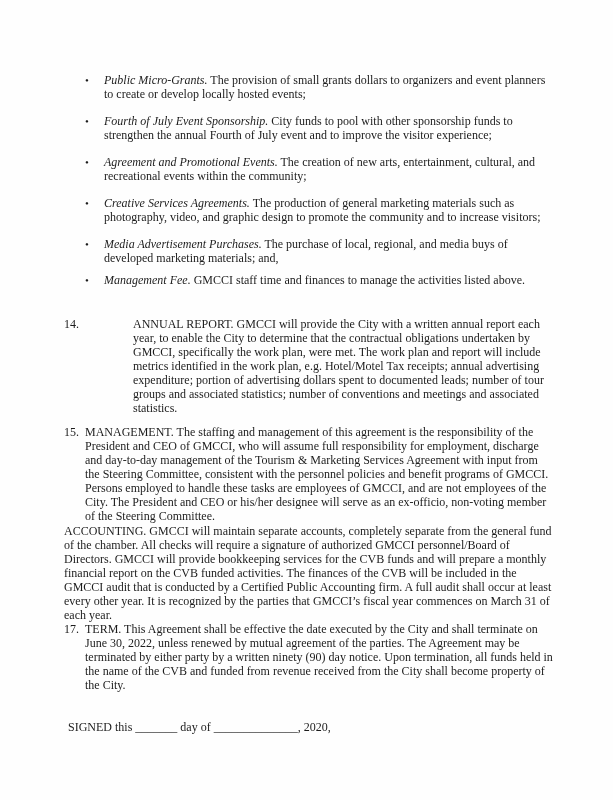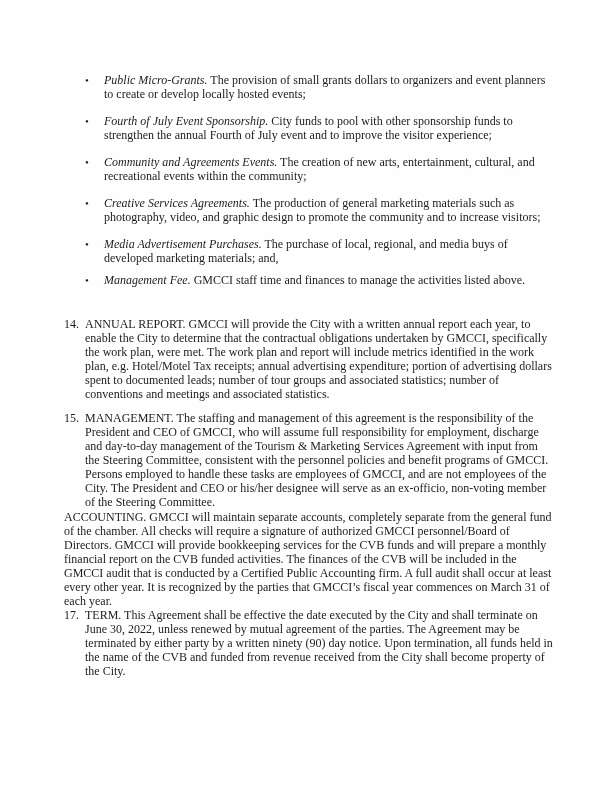--- a/index.html
+++ b/index.html
@@ -45,21 +45,21 @@
   .bullet-text {
     flex: 1;
   }
   .numbered-list {
     margin: 30px 0 0 0;
     padding: 0;
   }
   .numbered-item {
     display: flex;
   }
-  .numbered-item.gap-after-lg { margin-bottom: 10px; }
+  .numbered-item.gap-after-lg { margin-bottom: 10px; gap: 48px; }
   .numbered-item.gap-after-sm { margin-bottom: 1px; }
   .item-number {
     flex: 0 0 21px;
   }
   .item-text {
     flex: 1;
   }
   .signature-line {
     margin: 28px 0 0 4px;
   }
@@ -75,21 +75,21 @@
     <li class="bullet-item">
       <span class="bullet-marker">•</span>
       <span class="bullet-text"><span class="seg-i">Public Micro-Grants.</span><span> The provision of small grants dollars to organizers and event planners to create or develop locally hosted events;</span></span>
     </li>
     <li class="bullet-item">
       <span class="bullet-marker">•</span>
       <span class="bullet-text"><span class="seg-i">Fourth of July Event Sponsorship.</span><span> City funds to pool with other sponsorship funds to strengthen the annual Fourth of July event and to improve the visitor experience;</span></span>
     </li>
     <li class="bullet-item">
       <span class="bullet-marker">•</span>
-      <span class="bullet-text"><span class="seg-i">Community and Agreements Events.</span><span> The creation of new arts, entertainment, cultural, and recreational events within the community;</span></span>
+      <span class="bullet-text"><span class="seg-i">Agreement and Promotional Events.</span><span> The creation of new arts, entertainment, cultural, and recreational events within the community;</span></span>
     </li>
     <li class="bullet-item">
       <span class="bullet-marker">•</span>
       <span class="bullet-text"><span class="seg-i">Creative Services Agreements.</span><span> The production of general marketing materials such as photography, video, and graphic design to promote the community and to increase visitors;</span></span>
     </li>
     <li class="bullet-item tight">
       <span class="bullet-marker">•</span>
       <span class="bullet-text"><span class="seg-i">Media Advertisement Purchases.</span><span> The purchase of local, regional, and media buys of developed </span><span class="seg-u">marketing materials;</span><span> and,</span></span>
     </li>
     <li class="bullet-item">
@@ -109,14 +109,15 @@
     </div>
     <div class="numbered-item">
       <span class="item-text"><span>ACCOUNTING. GMCCI will maintain separate accounts, completely separate from the general fund of the chamber. All checks will require a signature of authorized GMCCI personnel/Board of Directors. GMCCI will provide bookkeeping services for the CVB funds and will prepare a monthly financial report on the CVB funded activities. The finances of the CVB will be included in the GMCCI audit that is conducted by a Certified Public Accounting firm. A full audit shall occur at least every other year. It is reco</span><span class="seg-u">gn</span><span>ized by the parties that GMCCI’s fiscal year commences on March 31 of each year.</span></span>
     </div>
     <div class="numbered-item">
       <span class="item-number">17.</span>
       <span class="item-text"><span>TERM. This Agreement shall be effective the date executed by the City and </span><span class="seg-u">shall</span><span> terminate on June 30, 2022, unless renewed by mutual agreement of the parties. The </span><span class="seg-u">Agreement may</span><span> be terminated by either party by a written ninety (90) day notice. Upon termination, all funds held in the name of the CVB and funded from revenue received from the City shall become property of the City.</span></span>
     </div>
   </div>
 
+  <p class="signature-line">SIGNED this _______ day of ______________, 2020,</p>
 
 </div>
 
 </body></html>

